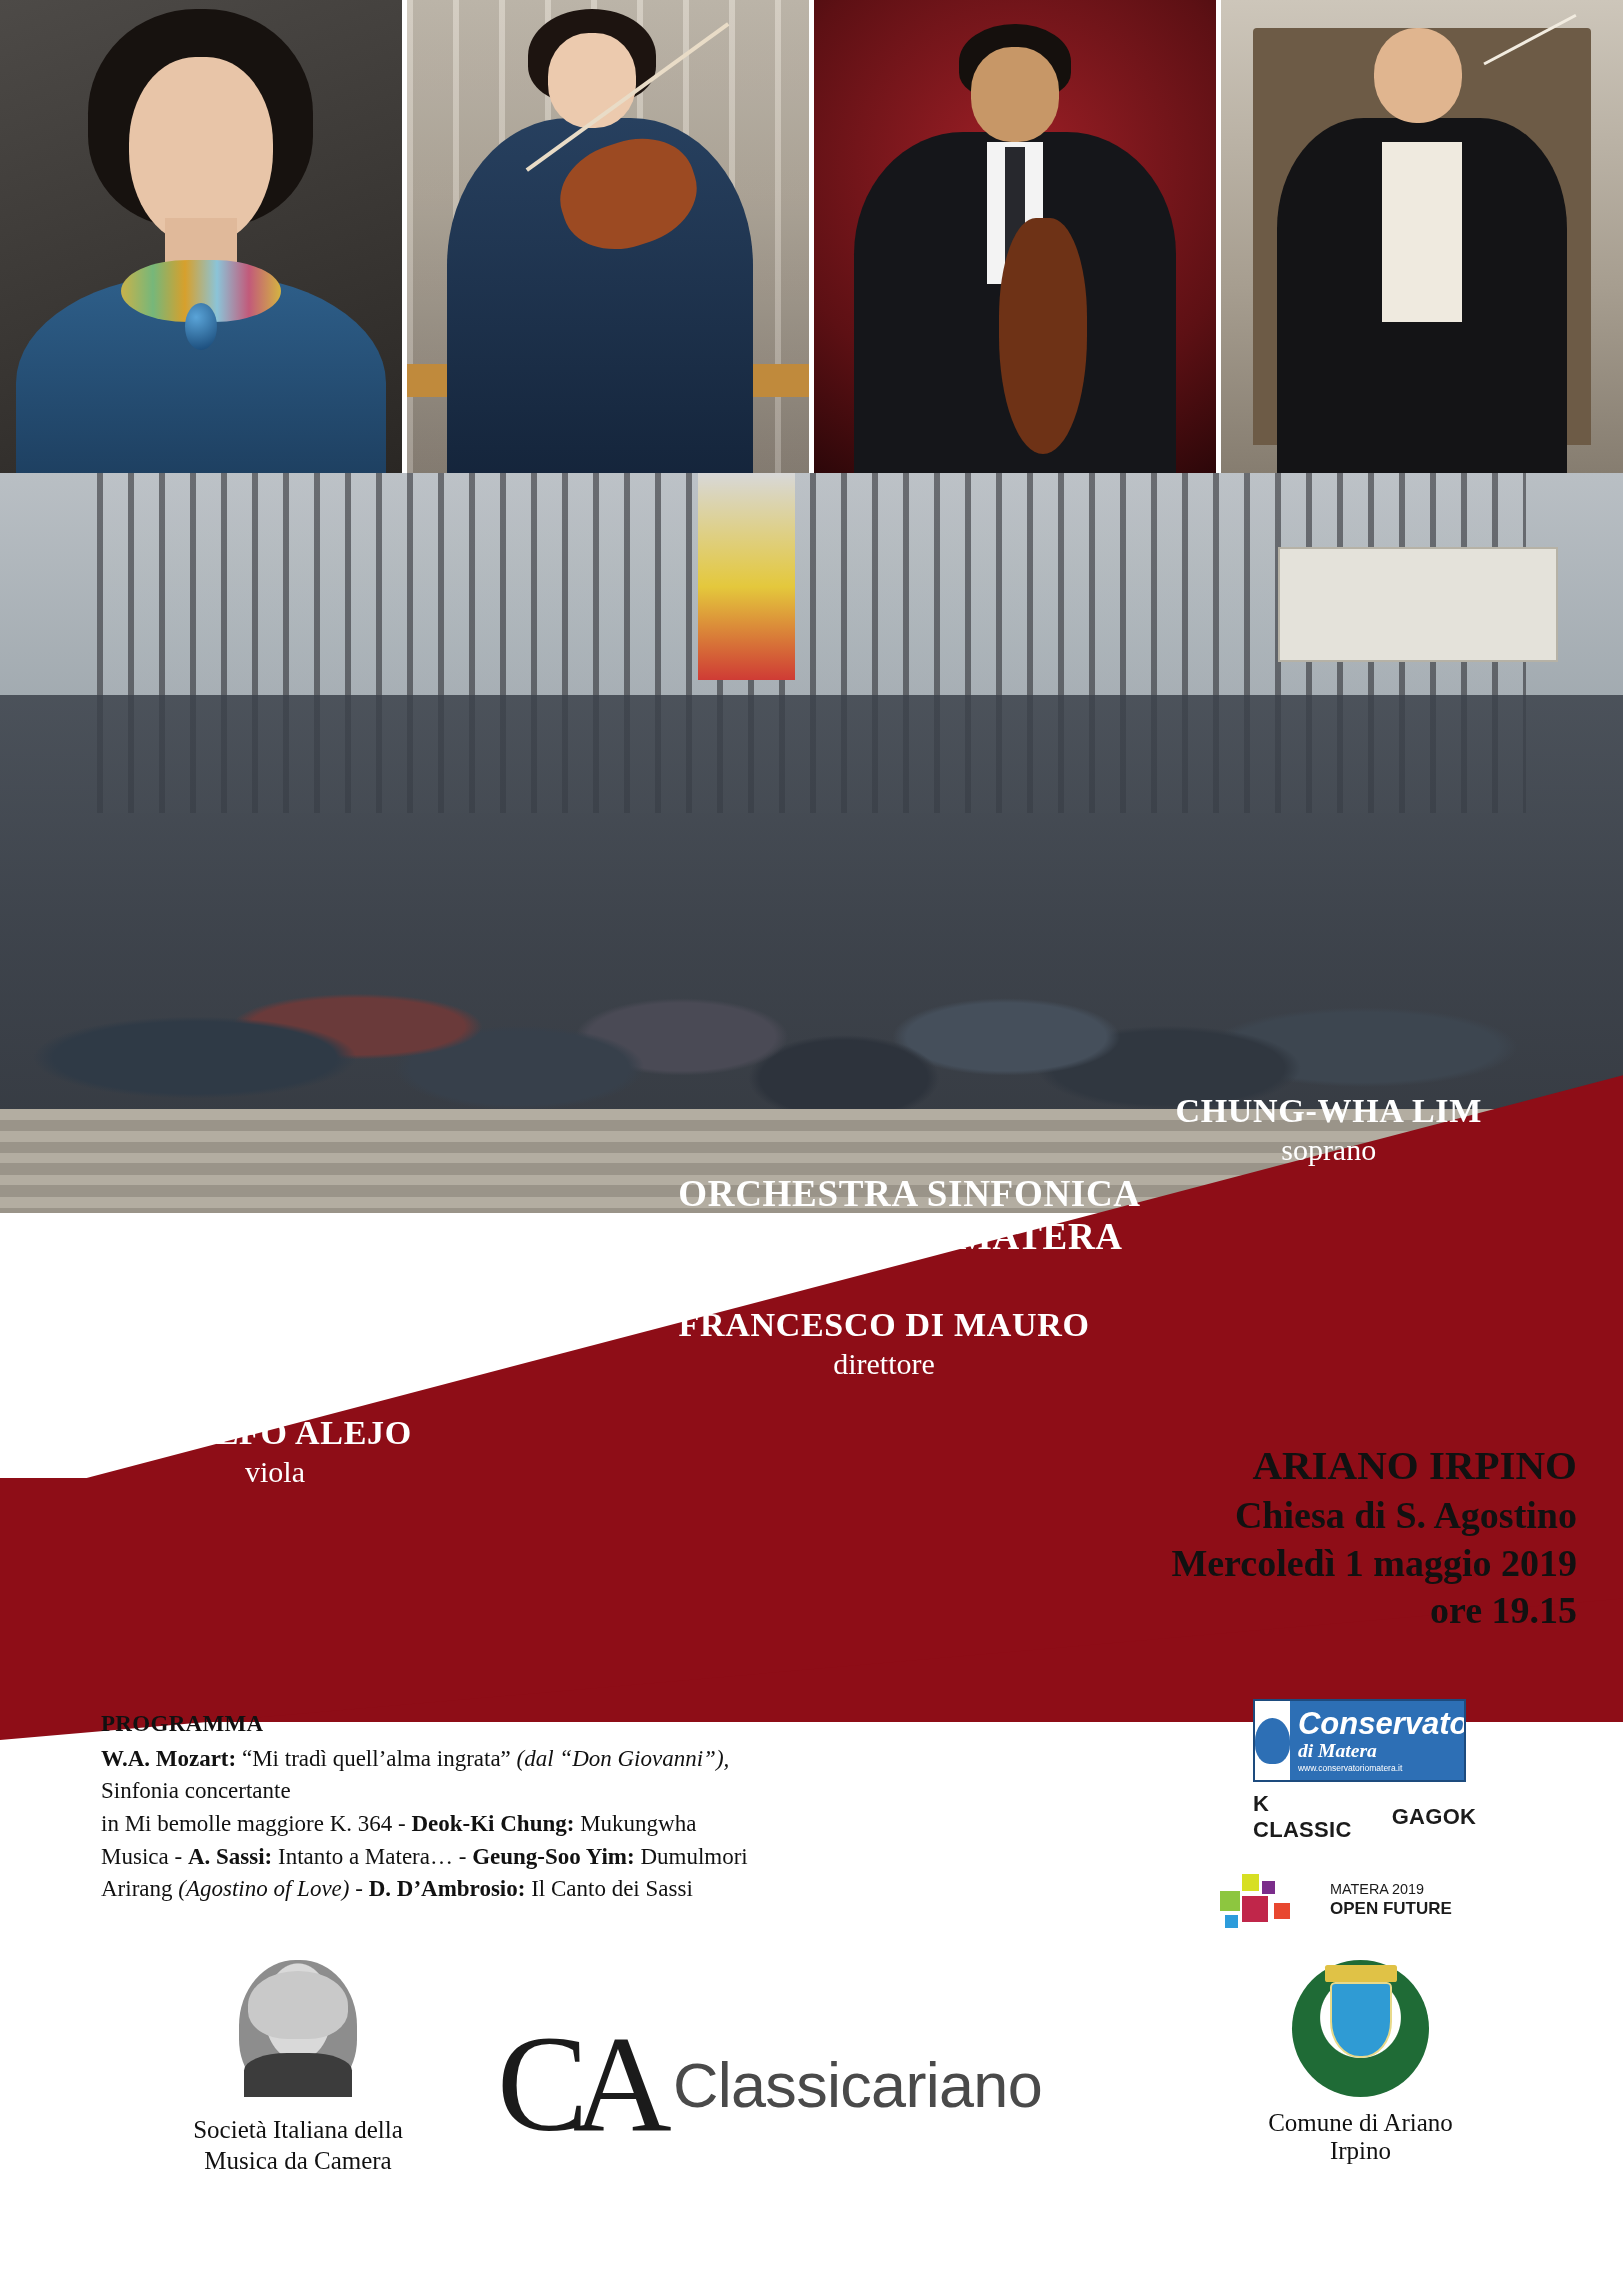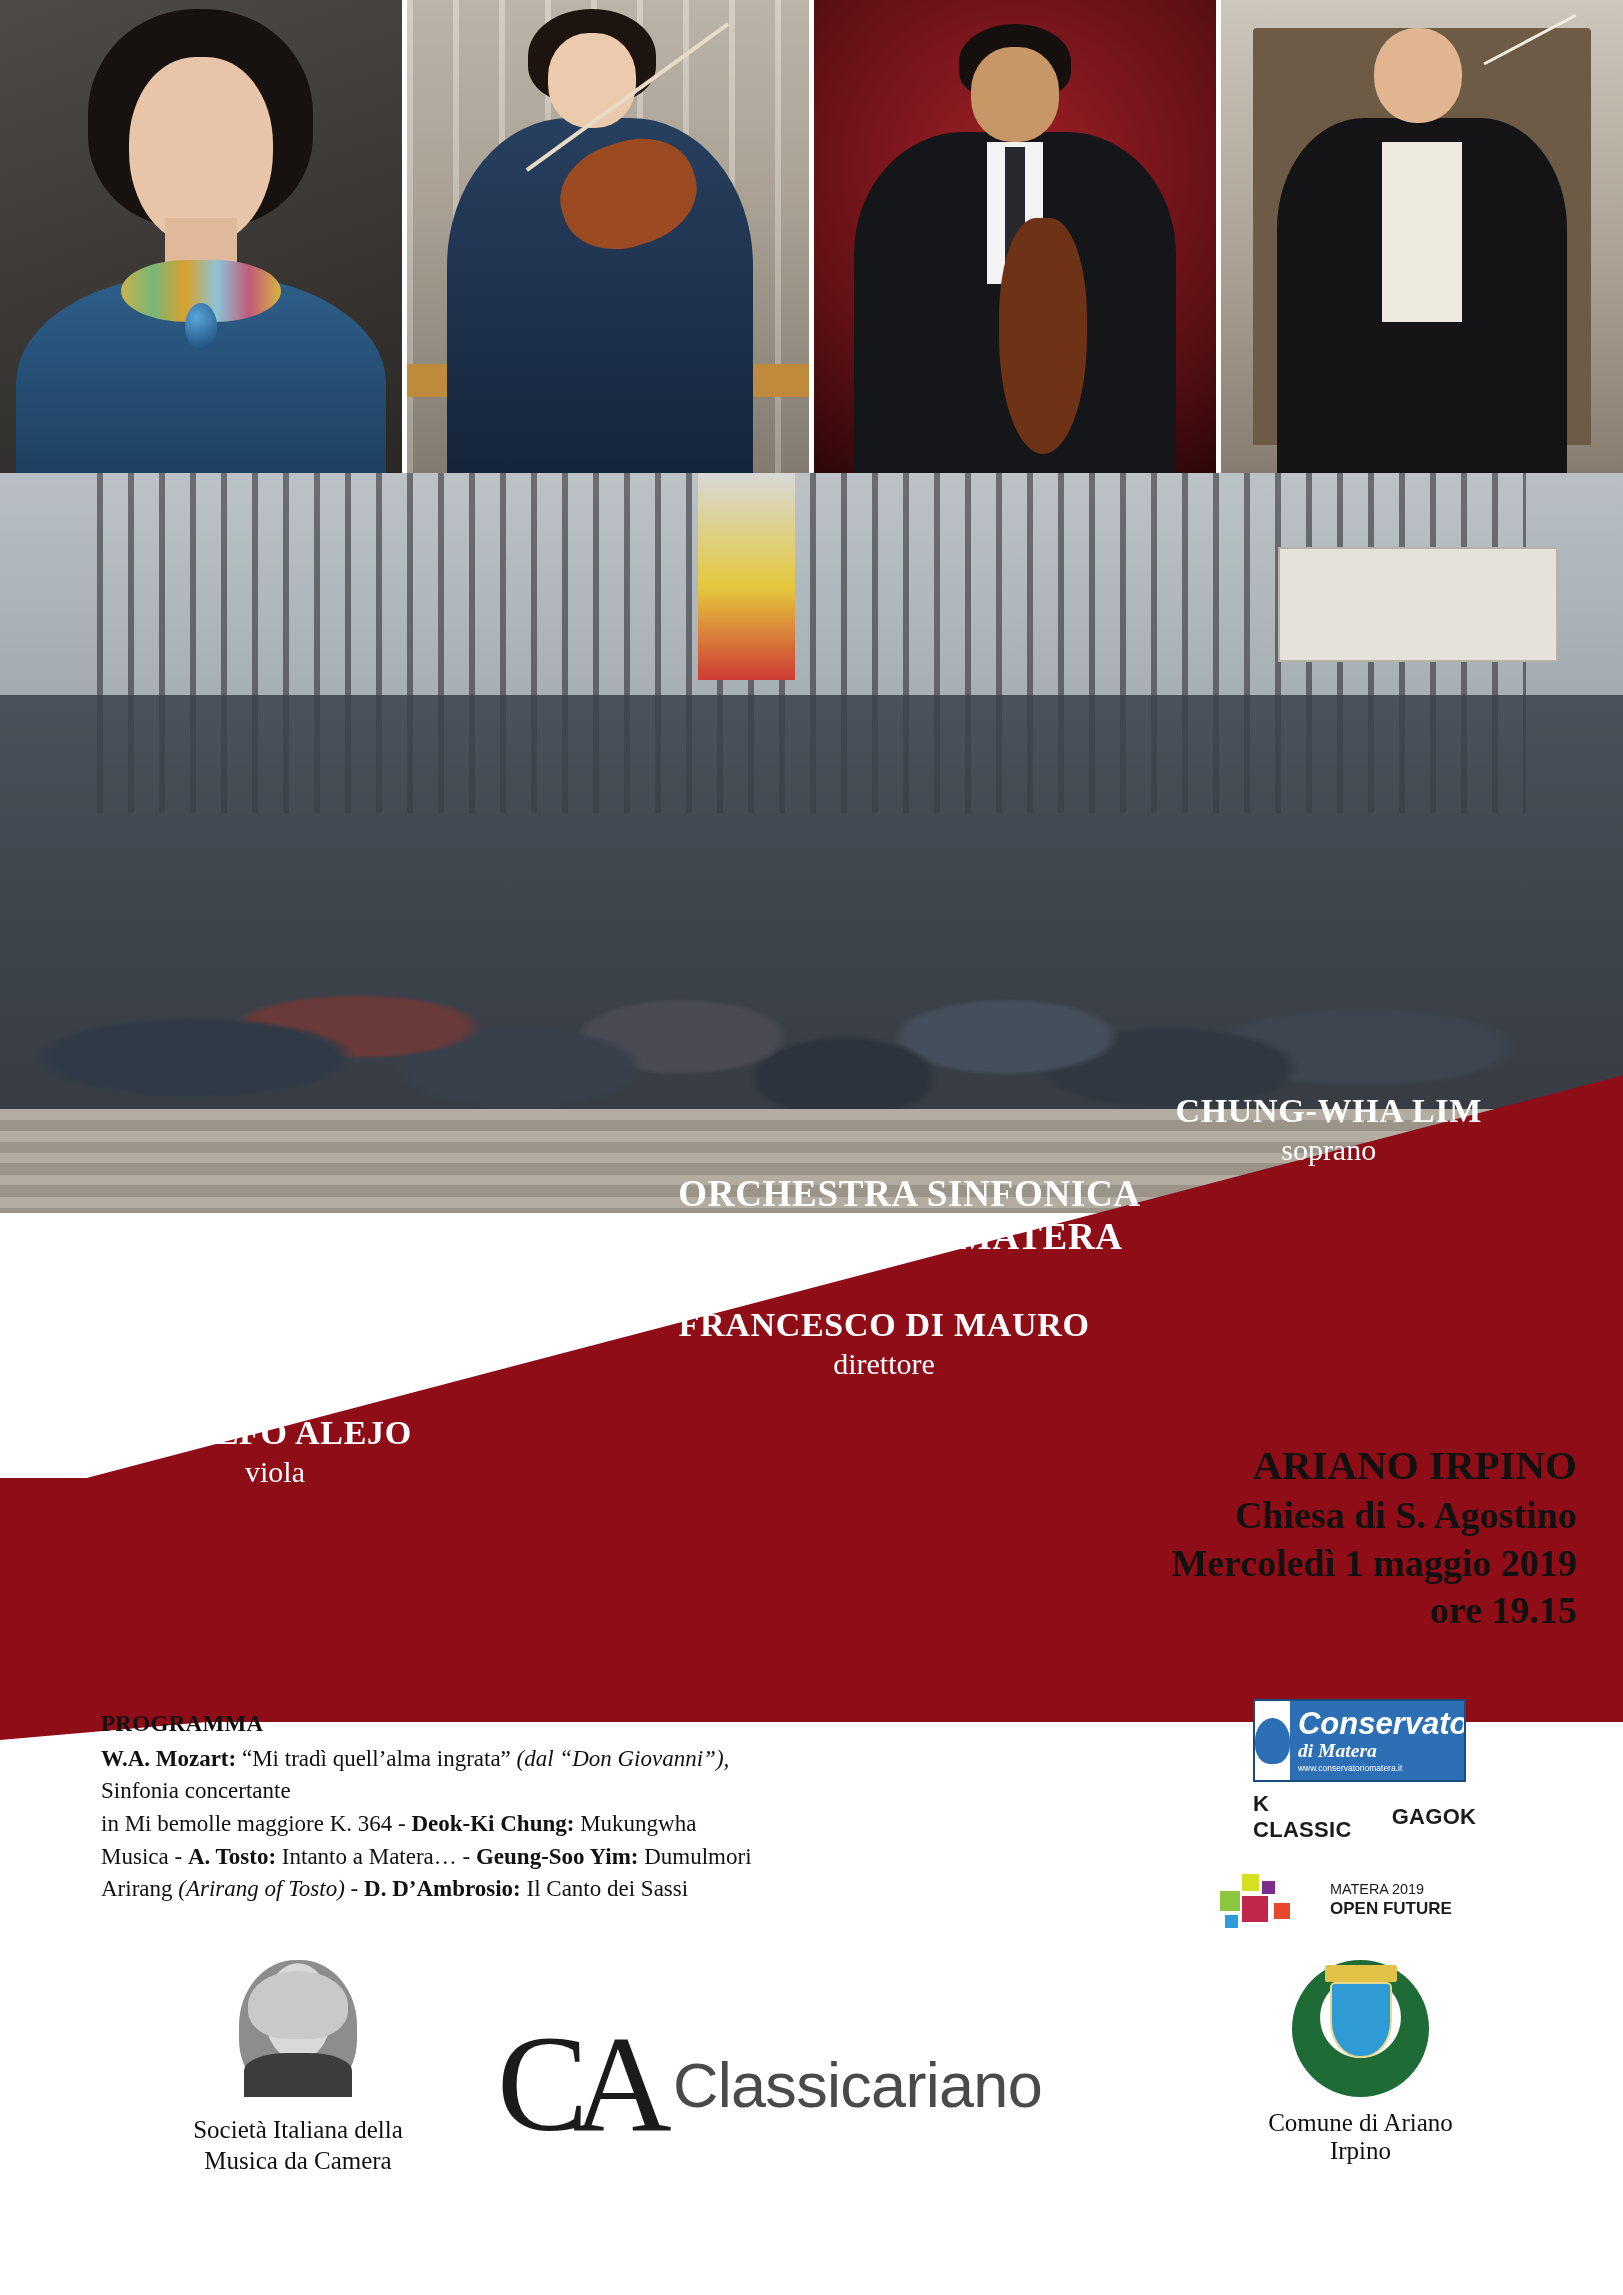--- a/index.html
+++ b/index.html
@@ -505,24 +505,24 @@
     <p>
       <b>W.A. Mozart:</b>
       <span>“Mi tradì quell’alma ingrata”</span>
       <i>(dal “Don Giovanni”),</i>
     </p>
     <p>Sinfonia concertante</p>
     <p>
       <span>in Mi bemolle maggiore K. 364 - </span><b>Deok-Ki Chung:</b><span> Mukungwha</span>
     </p>
     <p>
-      <span>Musica -  </span><b>A. Tosto:</b><span> Intanto a Matera… - </span><b>Geung-Soo Yim:</b><span> Dumulmori</span>
+      <span>Musica -  </span><b>A. Sassi:</b><span> Intanto a Matera… - </span><b>Geung-Soo Yim:</b><span> Dumulmori</span>
     </p>
     <p>
-      <span>Arirang </span><i>(Arirang of Tosto)</i><span> - </span><b>D. D’Ambrosio:</b><span> Il Canto dei Sassi</span>
+      <span>Arirang </span><i>(Agostino of Love)</i><span> - </span><b>D. D’Ambrosio:</b><span> Il Canto dei Sassi</span>
     </p>
   </div>
 
   <div class="logo logo-conservatorio">
     <div class="badge">
       <div class="bust"></div>
     </div>
     <div class="txt">
       <div class="t1">Conservatorio</div>
       <div class="t2">di Matera</div>

